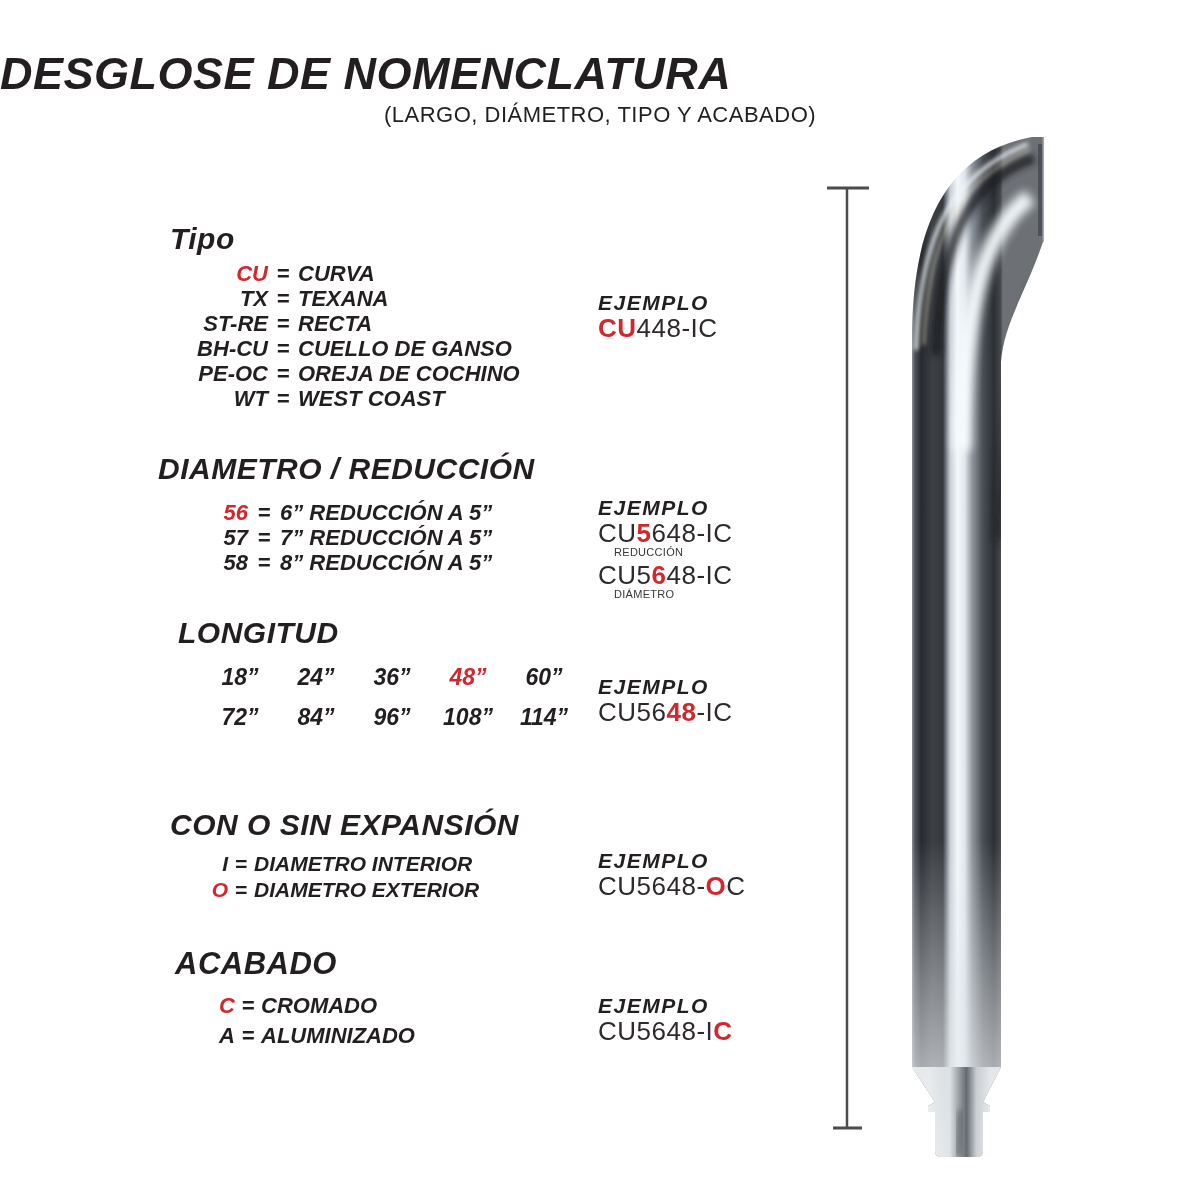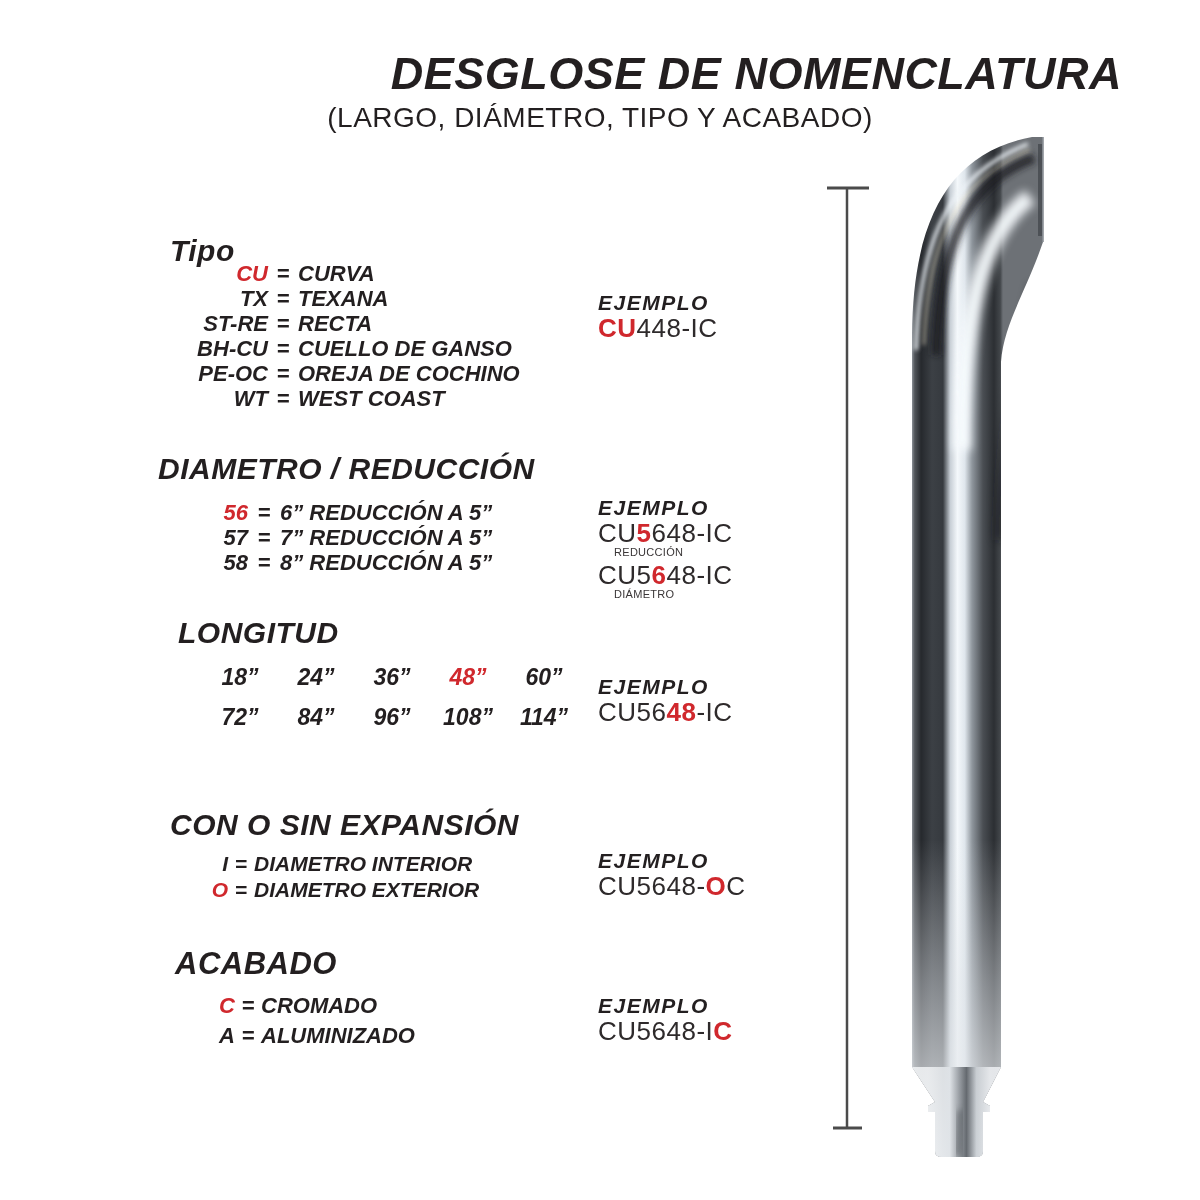--- a/index.html
+++ b/index.html
@@ -2,23 +2,23 @@
 <html><head>
 <meta charset="utf-8">
 <style>
   html,body{margin:0;padding:0;background:#fff;}
   .canvas{
     position:relative;width:1200px;height:1200px;background:#ffffff;
     font-family:"Liberation Sans",sans-serif;color:#231f20;overflow:hidden;
   }
   .abs{position:absolute;}
   
-  .page-title{top:48px;left:0;width:1100px;text-align:right;
-    font-size:45px;font-weight:800;font-style:italic;letter-spacing:.5px;margin-left:22px;}
-  .page-sub{top:102px;left:0;width:1200px;text-align:center;font-size:28px;letter-spacing:.5px;}
+  .page-title{top:48px;left:0;width:1100px;text-align:left;
+    font-size:45px;font-weight:800;font-style:italic;letter-spacing:.5px;}
+  .page-sub{top:102px;left:0;width:1200px;text-align:center;font-size:22px;letter-spacing:.5px;}
   .sec-head{font-weight:800;font-style:italic;letter-spacing:.5px;font-size:30px;white-space:nowrap;}
   
   .deflist{display:block;}
   .defrow{display:flex;font-weight:bold;font-style:italic;font-size:22px;line-height:25px;white-space:nowrap;}
   .defrow .code{text-align:right;}
   .defrow .eq{text-align:center;}
   .red{color:#d0282d;}
   .tipo-list .code{width:128px;}
   .tipo-list .eq{width:30px;}
   .diam-list .code{width:108px;font-style:italic;}
@@ -40,21 +40,21 @@
   .ej-gap{margin-top:4px;}
 </style>
 </head>
 <body>
 
 <div class="canvas">
 
   <div class="abs page-title">DESGLOSE DE NOMENCLATURA</div>
   <div class="abs page-sub">(LARGO, DIÁMETRO, TIPO Y ACABADO)</div>
 
-  <div class="abs sec-head" style="left:170px;top:222px;margin-top:12px;">Tipo</div>
+  <div class="abs sec-head" style="left:170px;top:222px;">Tipo</div>
   <div class="abs deflist tipo-list" style="left:140px;top:261px;">
     <div class="defrow">
       <span class="code red">CU</span>
       <span class="eq">=</span>
       <span class="val">CURVA</span>
     </div>
     <div class="defrow">
       <span class="code">TX</span>
       <span class="eq">=</span>
       <span class="val">TEXANA</span>

